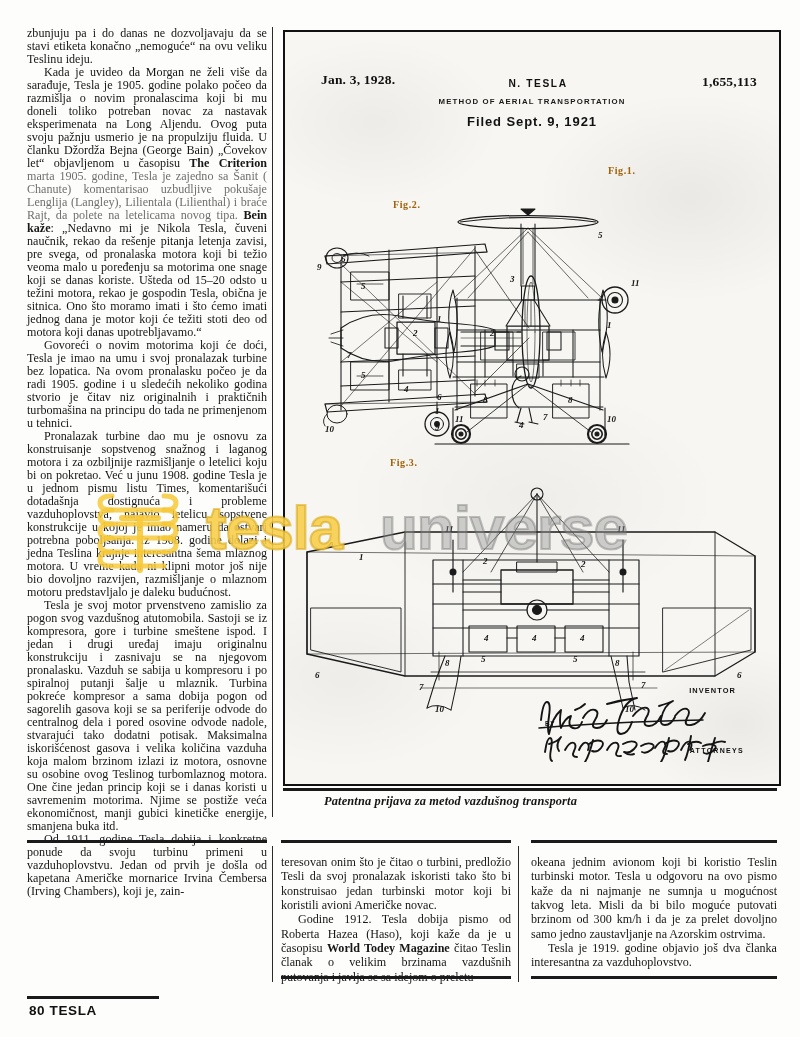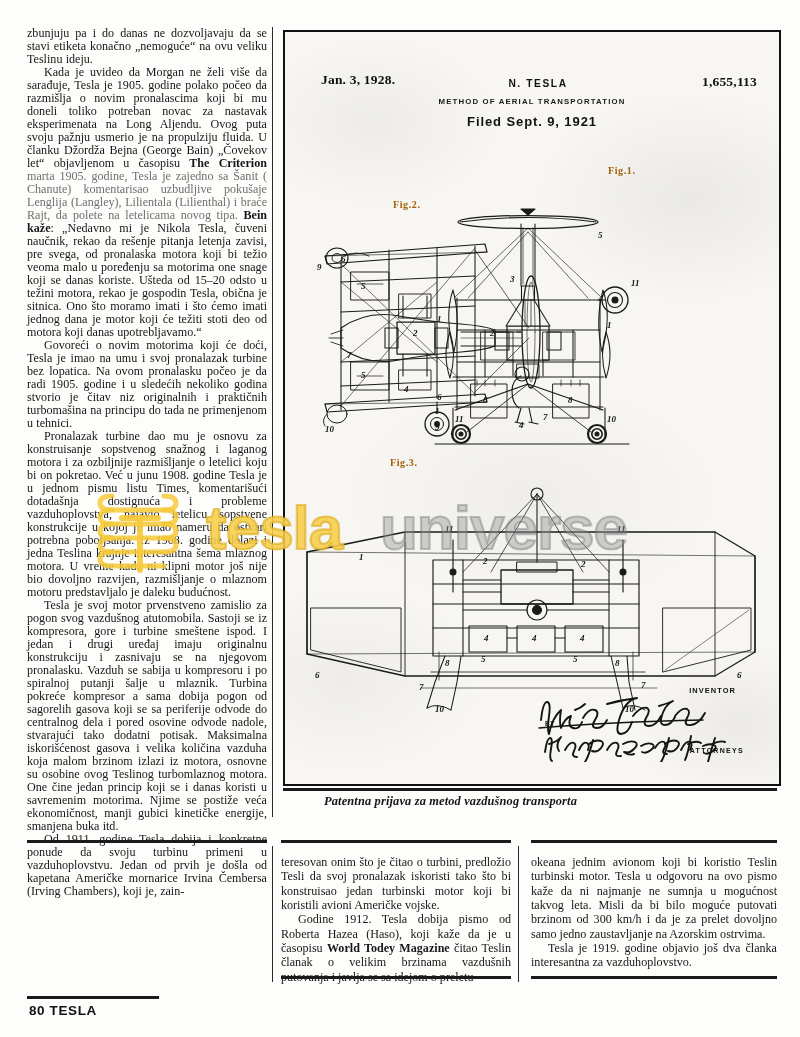--- a/index.html
+++ b/index.html
@@ -501,21 +501,21 @@
   <div class="bot-rule-top">
     <i style="left:0px;width:240px;"></i>
     <i style="left:254px;width:230px;"></i>
     <i style="left:504px;width:246px;"></i>
   </div>
 
   <div class="vrule-b1"></div>
   <div class="vrule-b2"></div>
 
   <div class="botcol bc2">
-    <p class="noindent">teresovan onim što je čitao o turbini, predložio Tesli da svoj pronalazak iskoristi tako što bi konstruisao jedan turbinski motor koji bi koristili avioni Američke vojske.</p>
+    <p class="noindent">teresovan onim što je čitao o turbini, predložio Tesli da svoj pronalazak iskoristi tako što bi konstruisao jedan turbinski motor koji bi koristili avioni Američke novac.</p>
     <p><span>Godine 1912. Tesla dobija pismo od Roberta Hazea (Haso), koji kaže da je u časopisu </span><b>World Todey Magazine</b><span> čitao Teslin članak o velikim brzinama vazdušnih putovanja i javlja se sa idejom o preletu</span></p>
   </div>
 
   <div class="botcol bc3">
     <p class="noindent">okeana jednim avionom koji bi koristio Teslin turbinski motor. Tesla u odgovoru na ovo pismo kaže da ni najmanje ne sumnja u mogućnost takvog leta. Misli da bi bilo moguće putovati brzinom od 300 km/h i da je za prelet dovoljno samo jedno zaustavljanje na Azorskim ostrvima.</p>
     <p>Tesla je 1919. godine objavio još dva članka interesantna za vazduhoplovstvo.</p>
   </div>
 
   <div class="bot-rule-bot">
     <i style="left:281px;top:976px;width:230px;"></i>

